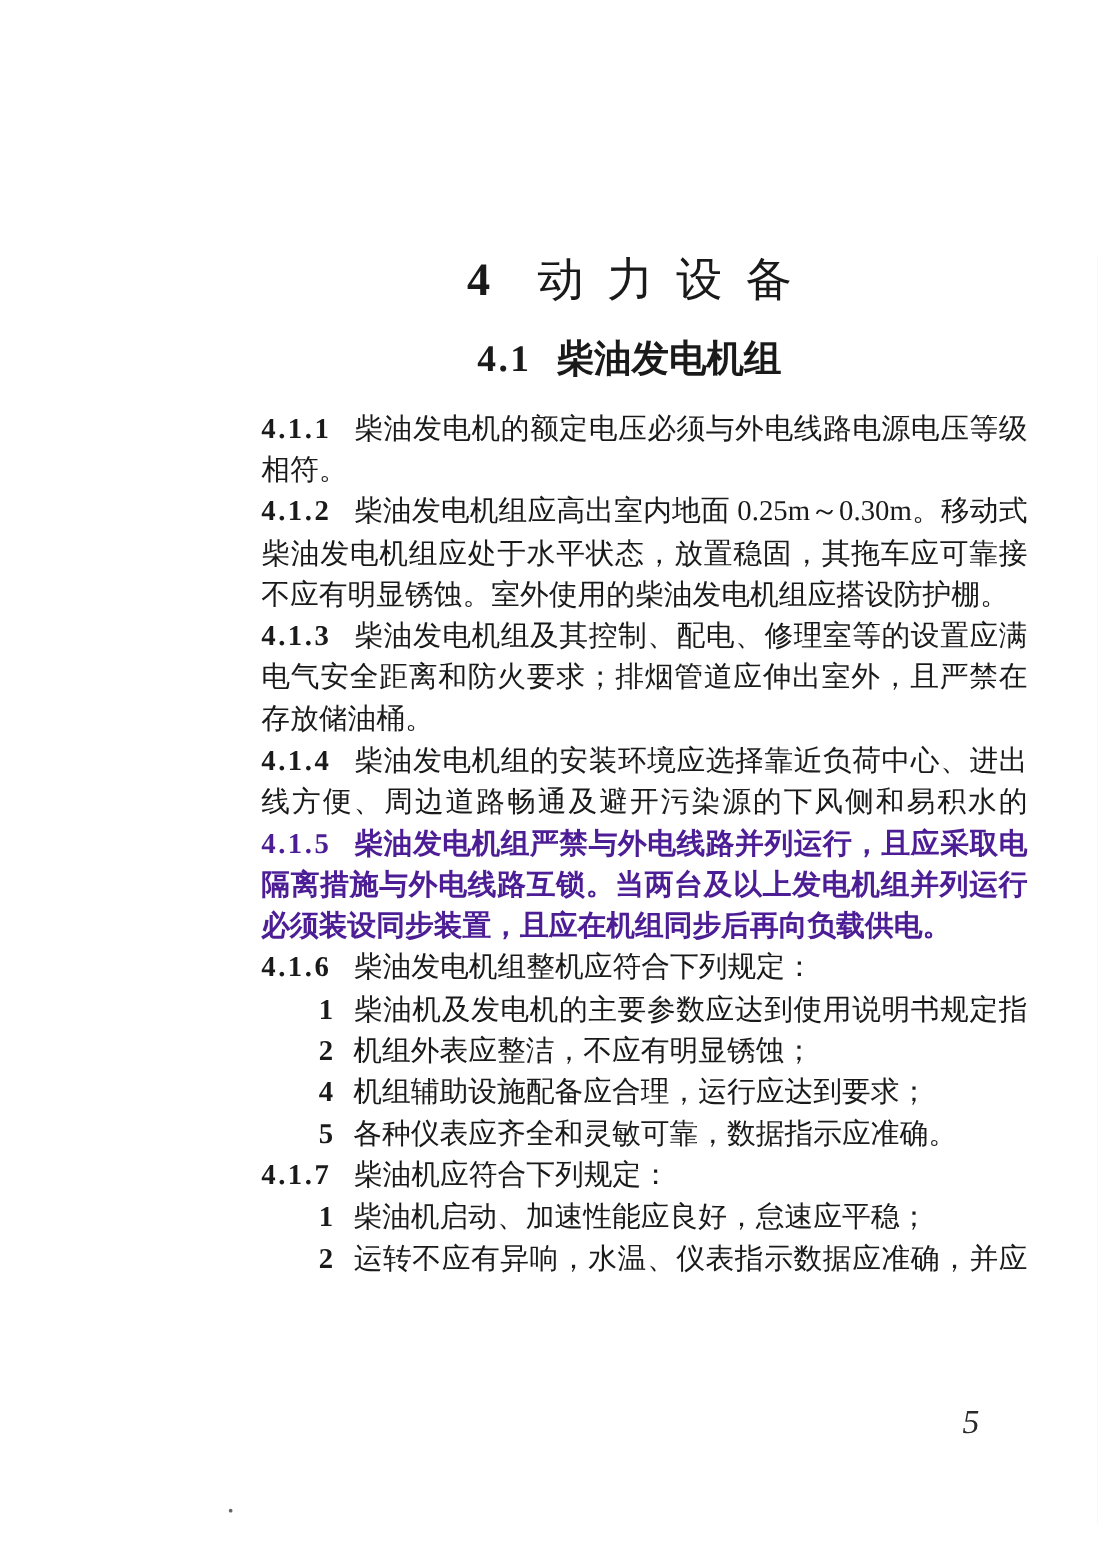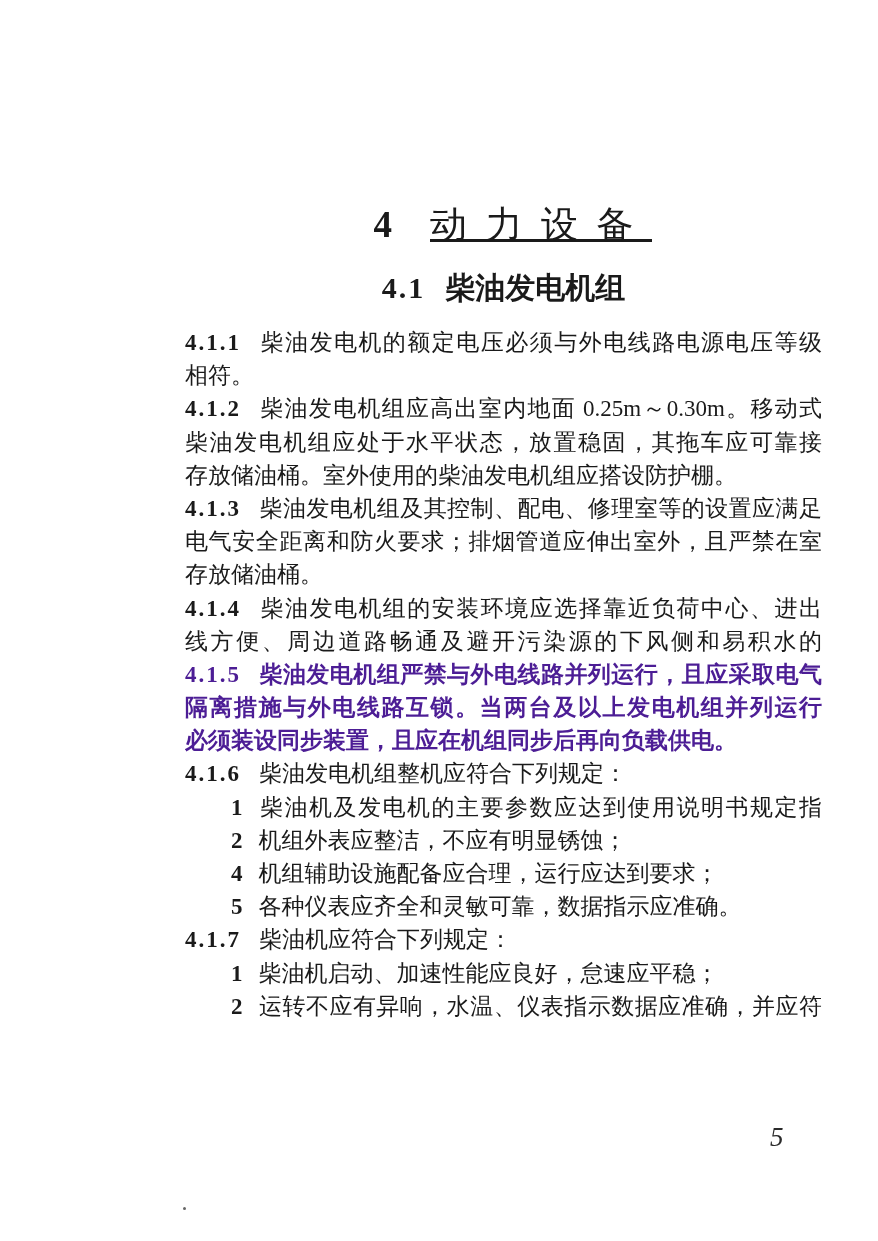--- a/index.html
+++ b/index.html
@@ -25,21 +25,20 @@
     white-space: nowrap;
   }
   .chapter-num {
     font-weight: 700;
     margin-right: 36px;
     letter-spacing: 2px;
   }
   .chapter-text {
     letter-spacing: 0.5em;
     margin-right: -0.5em;
-    text-decoration: underline;
   }
   
   .section-title {
     position: absolute;
     top: 271px;
     left: 185px;
     width: 637px;
     text-align: center;
     font-size: 30px;
     line-height: 34px;
@@ -57,20 +56,21 @@
     position: absolute;
     left: 185px;
     top: 326px;
     width: 637px;
     font-size: 23px;
     line-height: 33.2px;
   }
   .line {
     height: 33.2px;
     overflow: hidden;
+    margin-left: 24px;
   }
   .line:not(.justify) { white-space: nowrap; }
   .line.justify {
     text-align: justify;
     text-align-last: justify;
   }
   .line.indent { padding-left: 46px; }
   .line.bold {
     font-family: "Liberation Sans", "DejaVu Sans", sans-serif;
     font-weight: 700;
@@ -114,21 +114,21 @@
 
   <div class="section-title">
     <span class="section-num">4.1</span><span class="section-text">柴油发电机组</span>
   </div>
 
   <div class="body-text">
     <div class="line justify"><span class="num">4.1.1</span><span>柴油发电机的额定电压必须与外电线路电源电压等级</span></div>
     <div class="line"><span>相符。</span></div>
     <div class="line justify"><span class="num">4.1.2</span><span>柴油发电机组应高出室内地面 0.25m～0.30m。移动式</span></div>
     <div class="line justify"><span>柴油发电机组应处于水平状态，放置稳固，其拖车应可靠接地，</span></div>
-    <div class="line"><span>存放储油桶。室外使用的柴油发电机组应搭设防护棚。</span></div>
+    <div class="line"><span>不应有明显锈蚀。室外使用的柴油发电机组应搭设防护棚。</span></div>
     <div class="line justify"><span class="num">4.1.3</span><span>柴油发电机组及其控制、配电、修理室等的设置应满足</span></div>
     <div class="line justify"><span>电气安全距离和防火要求；排烟管道应伸出室外，且严禁在室内</span></div>
     <div class="line"><span>存放储油桶。</span></div>
     <div class="line justify"><span class="num">4.1.4</span><span>柴油发电机组的安装环境应选择靠近负荷中心、进出</span></div>
     <div class="line justify"><span>线方便、周边道路畅通及避开污染源的下风侧和易积水的</span></div>
     <div class="line justify bold"><span class="num">4.1.5</span><span>柴油发电机组严禁与外电线路并列运行，且应采取电气</span></div>
     <div class="line justify bold"><span>隔离措施与外电线路互锁。当两台及以上发电机组并列运行时，</span></div>
     <div class="line bold"><span>必须装设同步装置，且应在机组同步后再向负载供电。</span></div>
     <div class="line"><span class="num">4.1.6</span><span>柴油发电机组整机应符合下列规定：</span></div>
     <div class="line indent justify"><span class="num">1</span><span>柴油机及发电机的主要参数应达到使用说明书规定指标，</span></div>

